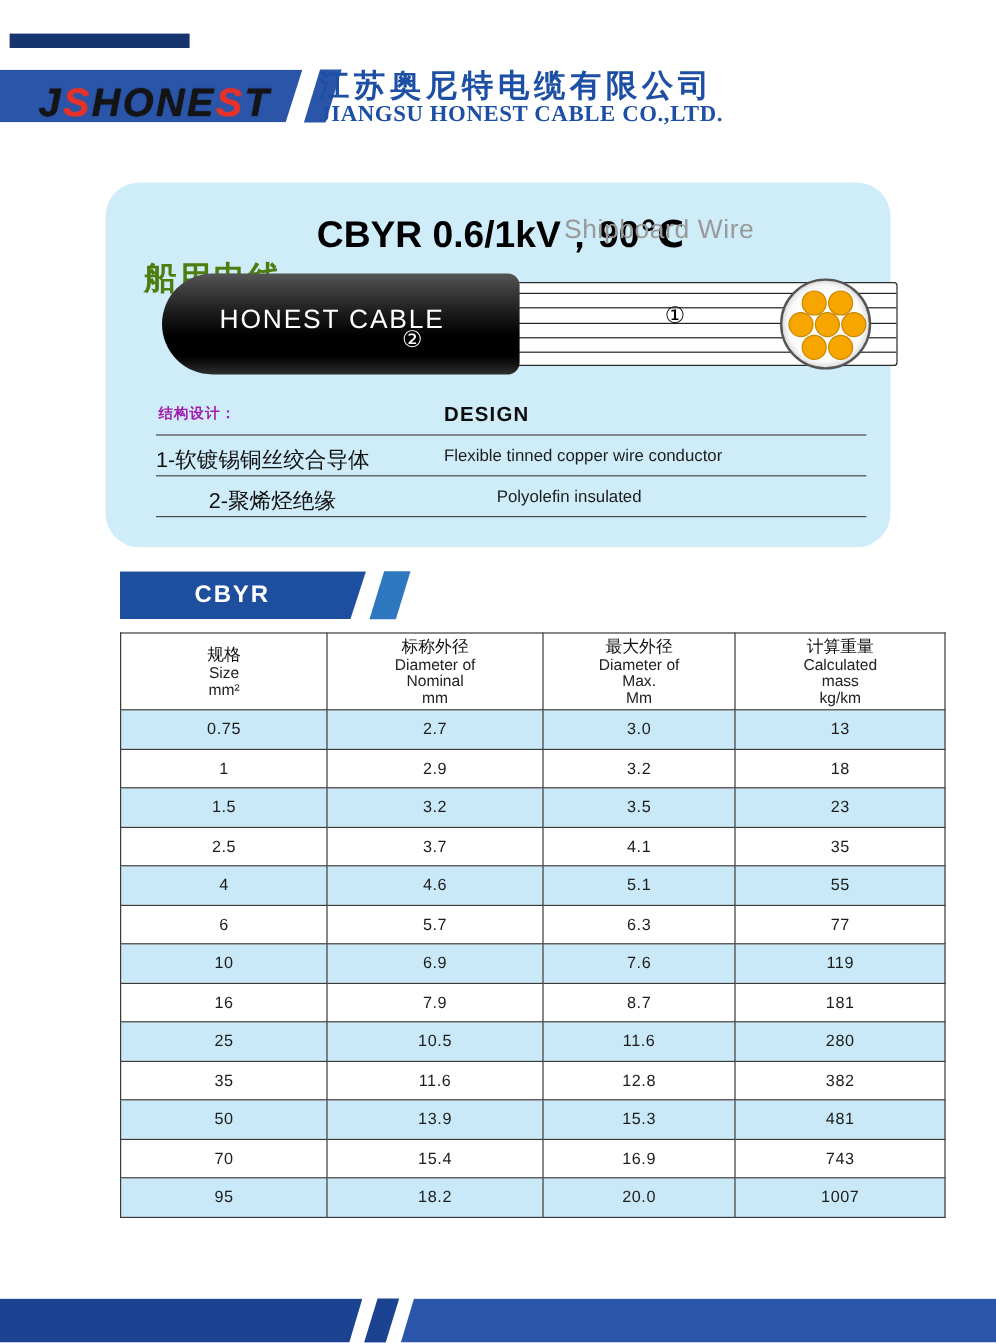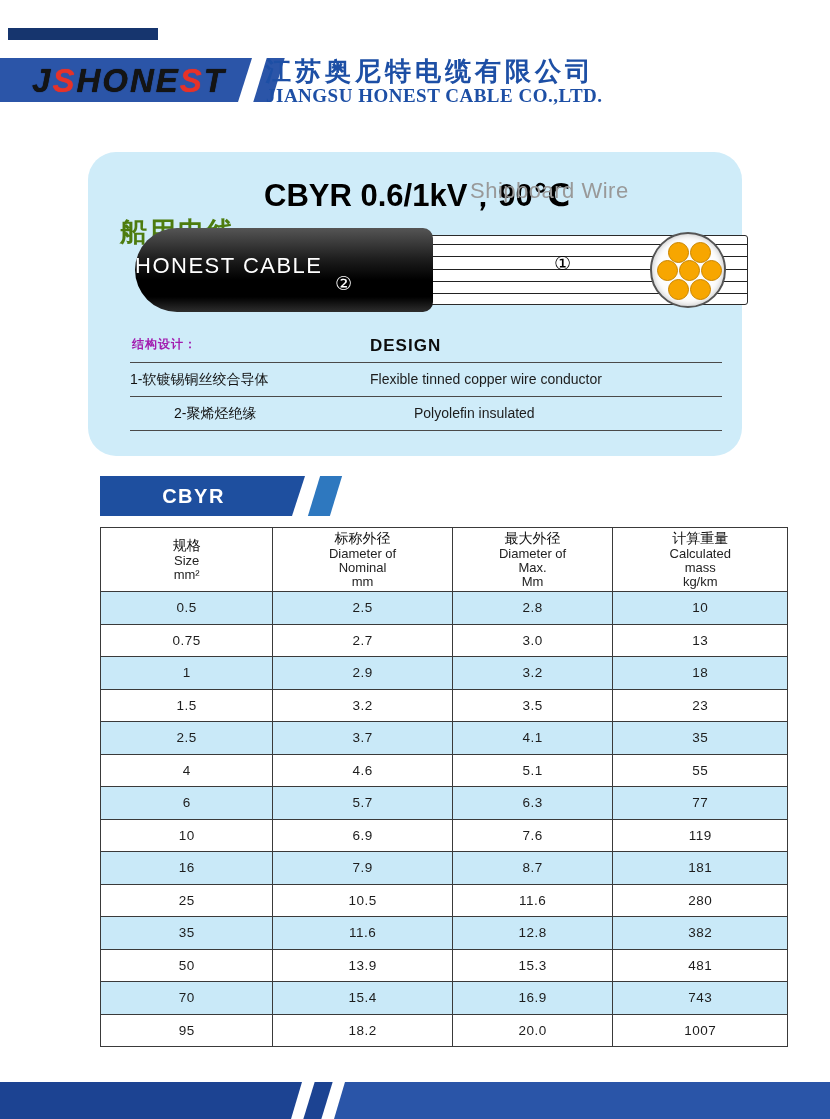--- a/index.html
+++ b/index.html
@@ -5,21 +5,21 @@
   html,body{margin:0;padding:0;background:#fff;}
   *{box-sizing:border-box;font-family:"Liberation Sans","DejaVu Sans",sans-serif;}
   #page{position:relative;width:830px;height:1119px;background:#fff;overflow:hidden;}
 
   
   .top-accent{position:absolute;left:8px;top:28px;width:150px;height:12px;background:var(--accent_navy);}
 
   
   .logo-bar{position:absolute;left:0;top:58px;width:252px;height:44px;background:var(--brand_blue);
     clip-path:polygon(0 0,100% 0,calc(100% - 14px) 100%,0 100%);
-    display:flex;align-items:center;justify-content:flex-end;padding-right:26px;}
+    display:flex;align-items:flex-end;justify-content:flex-end;padding-right:26px;}
   .logo-tip{position:absolute;left:260px;top:58px;width:18px;height:44px;background:var(--brand_blue);
     transform:skewX(-17deg);}
   .logo-text{font-style:italic;font-weight:900;font-size:33px;letter-spacing:2px;color:#141414;line-height:1;
     text-shadow:0 0 1px #000;}
   .logo-text .red{color:var(--logo_red);text-shadow:0 0 1px var(--logo_red);}
   .company-cn{position:absolute;left:265px;top:54px;font-size:26px;font-weight:bold;letter-spacing:4px;
     color:var(--text_blue);white-space:nowrap;}
   .company-en{position:absolute;left:266px;top:85px;font-family:"Liberation Serif","DejaVu Serif",serif;
     font-size:19px;font-weight:bold;letter-spacing:.5px;color:var(--text_blue);white-space:nowrap;}
 
@@ -31,34 +31,34 @@
   .p-title-en{position:absolute;left:382px;top:26px;font-size:22px;color:#999;letter-spacing:.5px;}
 
   
   .cable{position:absolute;left:0;top:76px;width:654px;height:90px;}
   .core{position:absolute;left:330px;top:7px;width:330px;height:70px;background:#fff;
     border:1px solid #2a2a2a;border-radius:3px;}
   .core-line{position:absolute;left:0;width:100%;height:1px;background:#222;}
   .jacket{position:absolute;left:47px;top:0;width:298px;height:84px;
     background:linear-gradient(180deg,#555 0%,#1c1c1c 38%,#000 62%,#000 82%,#2e2e2e 100%);
     border-radius:42px 10px 10px 42px;display:flex;align-items:center;}
-  .jacket-label{color:#fff;font-size:22px;letter-spacing:1.5px;margin-top:-8px;}
+  .jacket-label{color:#fff;font-size:22px;letter-spacing:1.5px;padding-left:48px;margin-top:-8px;}
   .marker2{position:absolute;left:247px;top:46px;color:#fff;font-size:19px;line-height:1;}
   .marker1{position:absolute;left:466px;top:26px;color:#000;font-size:19px;line-height:1;}
   .xsection{position:absolute;left:562px;top:4px;width:76px;height:76px;background:#fdfdfd;
     border:2px solid #555;border-radius:50%;box-shadow:inset 0 0 6px rgba(0,0,0,.25);}
   .strand{position:absolute;width:21px;height:21px;border-radius:50%;
     background:var(--strand_orange);border:1px solid #c98500;}
 
   
   .design-head-cn{position:absolute;left:44px;top:184px;font-size:12px;font-weight:bold;color:#a21caf;letter-spacing:1px;}
   .design-head-en{position:absolute;left:282px;top:184px;font-size:17px;font-weight:bold;color:#0d0d0d;letter-spacing:1px;}
   .d-line{position:absolute;left:42px;width:592px;height:1px;background:#4a4a4a;}
   .d-line.l1{top:210px;} .d-line.l2{top:244px;} .d-line.l3{top:278px;}
-  .d-row-cn{position:absolute;left:42px;font-size:14px;color:#111;}
+  .d-row-cn{position:absolute;left:42px;font-size:18px;color:#111;}
   .d-row-en{position:absolute;left:282px;font-size:14px;color:#1c1c1c;}
   .d-r1{top:219px;} .d-r2{top:253px;margin-left:44px;}
 
   
   .banner{position:absolute;left:100px;top:476px;width:205px;height:40px;background:var(--banner_blue);
     clip-path:polygon(0 0,100% 0,calc(100% - 13px) 100%,0 100%);
     display:flex;align-items:center;justify-content:center;}
   .banner-label{color:#fff;font-size:20px;font-weight:bold;letter-spacing:1.5px;padding-right:18px;}
   .banner-tip{position:absolute;left:314px;top:476px;width:22px;height:40px;background:var(--banner_tip);
     transform:skewX(-17deg);}
@@ -172,26 +172,20 @@
         <th>
           <div class="th-cn">计算重量</div>
           <div class="th-en">Calculated</div>
           <div class="th-en">mass</div>
           <div class="th-en">kg/km</div>
         </th>
       </tr>
     </thead>
     <tbody>
         <tr>
-          <td>0.5</td>
-          <td>2.5</td>
-          <td>2.8</td>
-          <td>10</td>
-        </tr>
-        <tr>
           <td>0.75</td>
           <td>2.7</td>
           <td>3.0</td>
           <td>13</td>
         </tr>
         <tr>
           <td>1</td>
           <td>2.9</td>
           <td>3.2</td>
           <td>18</td>

